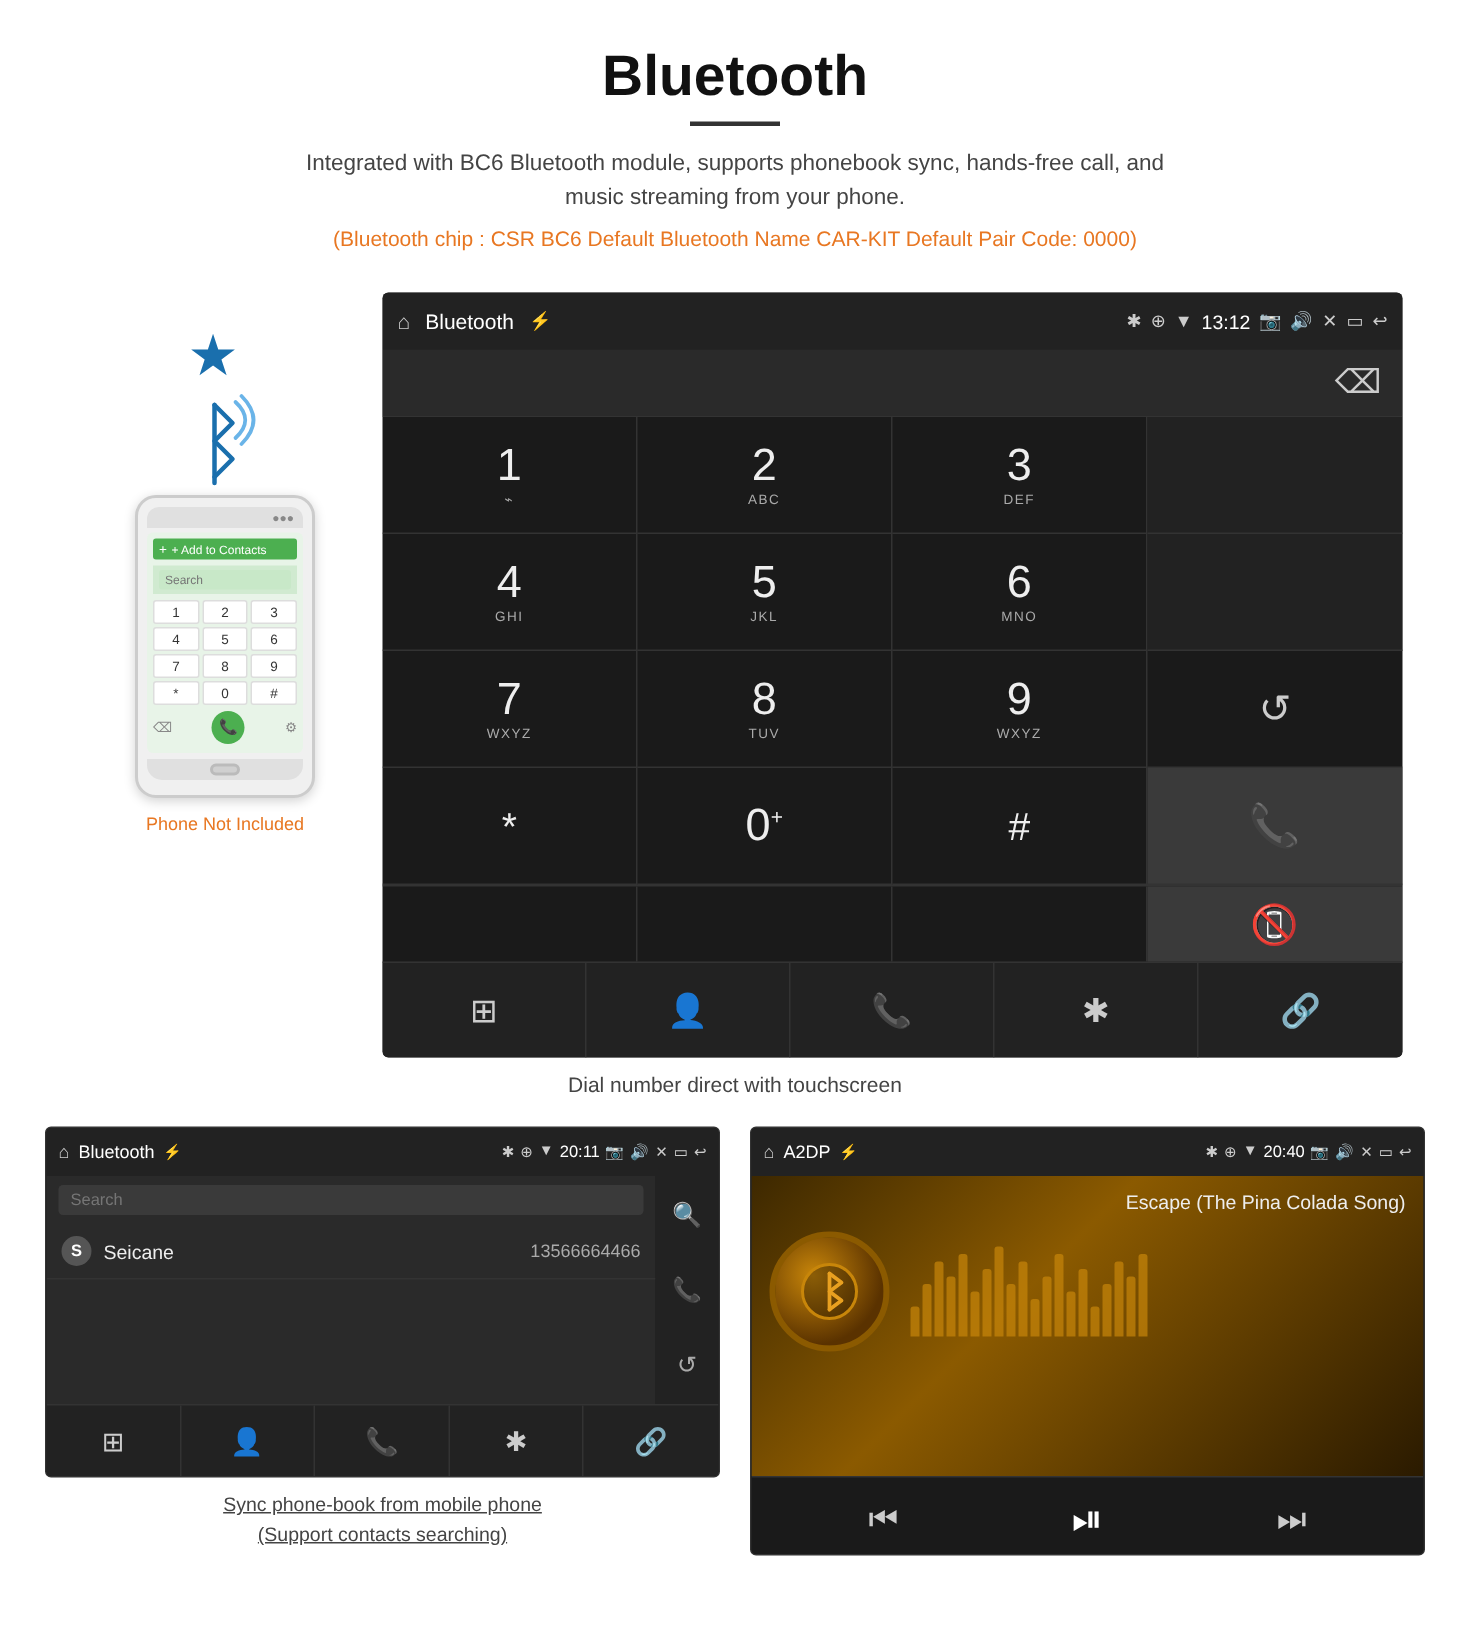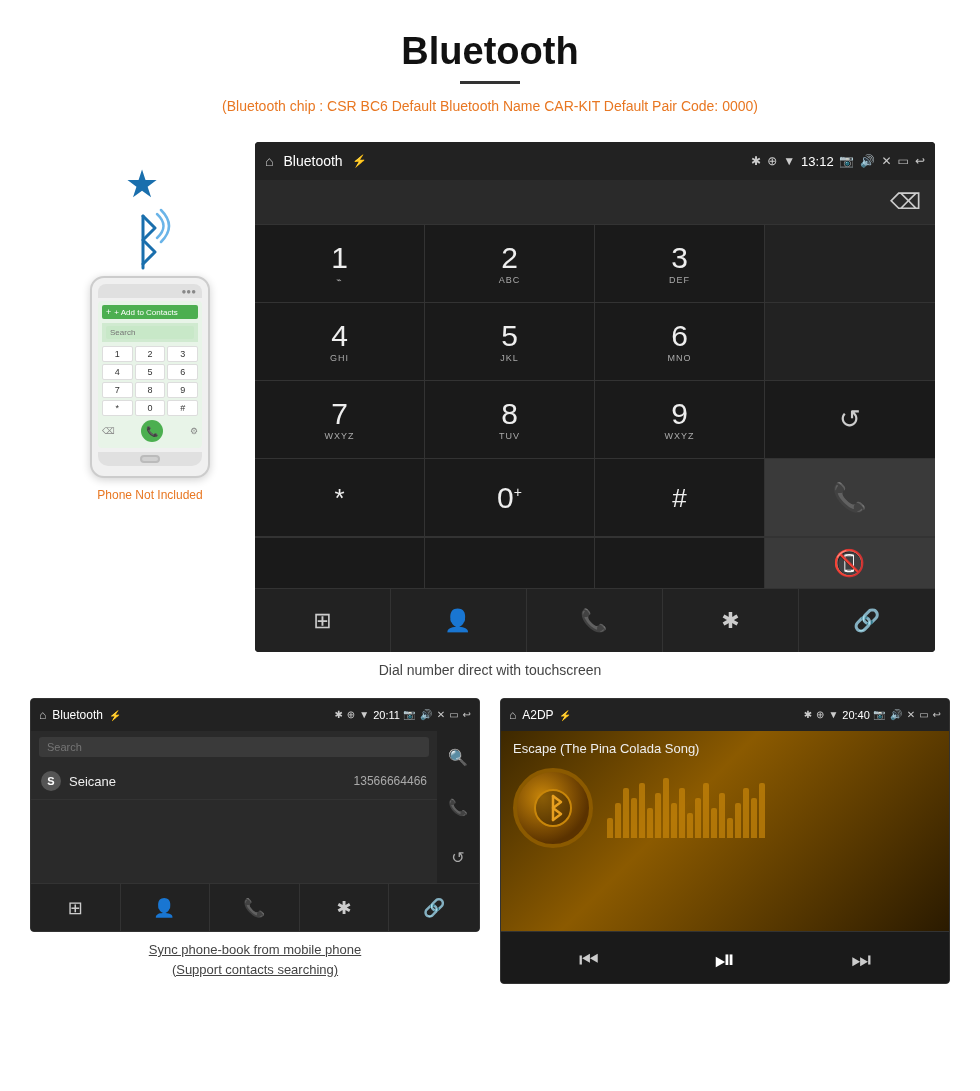--- a/index.html
+++ b/index.html
@@ -409,21 +409,21 @@
     .mini-toolbar-btn.active {
       color: #ffb300;
     }
 
     
     .music-screen-body {
       background: linear-gradient(135deg, #3d2800 0%, #8b5a00 40%, #2a1a00 100%);
       padding: 10px 12px;
       display: flex;
       flex-direction: column;
-      align-items: flex-start;
+      align-items: flex-end;
       min-height: 200px;
     }
     .music-song-title {
       color: #eee;
       font-size: 13px;
       margin-bottom: 12px;
       text-align: center;
     }
     .music-content {
       display: flex;
@@ -494,20 +494,21 @@
       font-size: 38px;
       color: #1a6fad;
     }
   </style>
 </head>
 <body>
 
 <div class="page-header">
   <h1 class="page-title">Bluetooth</h1>
   <div class="page-title-underline"></div>
+  <p class="page-subtitle">Integrated with BC6 Bluetooth module, supports phonebook sync, hands-free call, and music streaming from your phone.</p>
   <p class="page-specs">(Bluetooth chip : CSR BC6    Default Bluetooth Name CAR-KIT    Default Pair Code: 0000)</p>
 </div>
 
 <div class="main-section">
 
   <div class="phone-side">
     <div class="bt-signal">
       <span class="bt-icon">★</span>
       
       <svg width="50" height="70" viewBox="0 0 50 70" style="display:block;margin:0 auto;">

